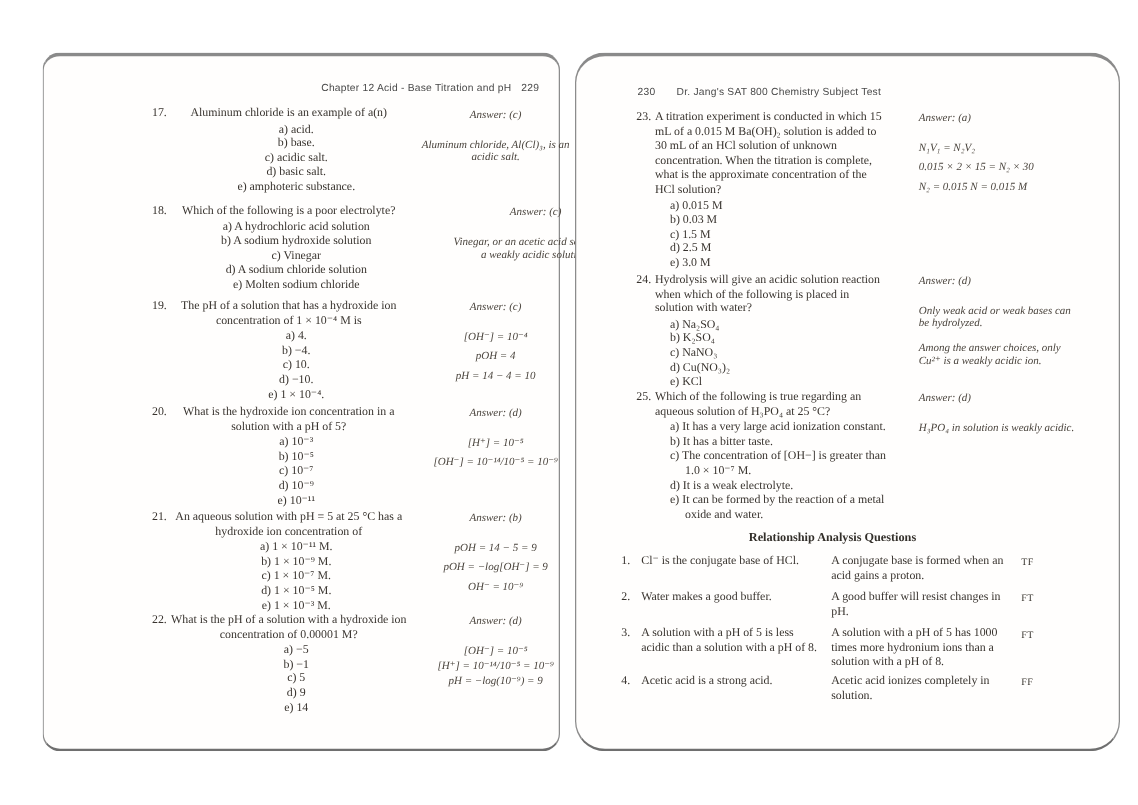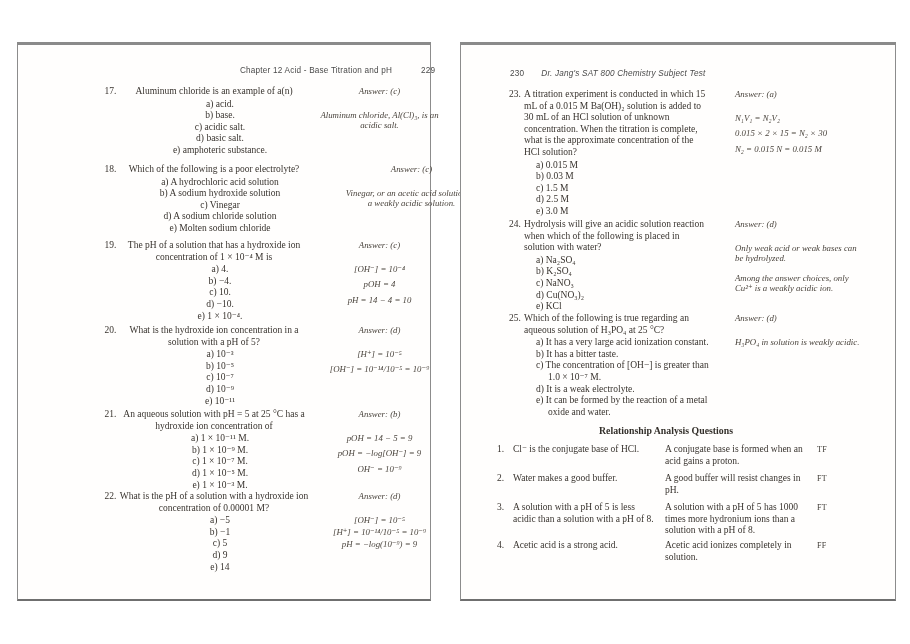--- a/index.html
+++ b/index.html
@@ -1,21 +1,21 @@
 <!DOCTYPE html>
 <html><head>
 <meta charset="utf-8">
 <style>
   html,body{margin:0;padding:0;background:#ffffff;}
   .stage{position:relative;width:910px;height:644px;background:#ffffff;overflow:hidden;
          font-family:"Liberation Serif","DejaVu Serif",serif;color:#38332e;}
   .page{position:absolute;top:42px;height:559px;background:#fffefd;box-sizing:border-box;
         border:1.5px solid #8c8c8c;border-top:3px solid #8a8a8a;border-bottom:2px solid #6f6f6f;}
-  .page-left{left:17px;width:414px;}
-  .page-right{left:460px;width:436px;}
+  .page-left{left:34px;width:414px;border-radius:14px;}
+  .page-right{left:460px;width:436px;border-radius:24px;}
 
   .running-head{position:absolute;display:flex;align-items:baseline;
                 font-family:"Liberation Sans","DejaVu Sans",sans-serif;
                 font-size:8.2px;color:#4a4a4a;letter-spacing:.2px;white-space:nowrap;}
 
   .q{position:absolute;display:flex;align-items:flex-start;}
   .page-left .q{left:85px;text-align:center;}
   .page-right .q{left:48px;gap:16px;}
   .q-body{flex:none;font-size:9.5px;line-height:11.6px;}
   .page-left .q-body{width:207px;}
@@ -43,21 +43,21 @@
 </style>
 </head>
 <body>
 
 <div class="stage">
 
   <div class="page page-left">
 
     <div class="running-head" style="top:21px;left:222px;">
       <span>Chapter 12   Acid - Base Titration and pH</span>
-      <span style="margin-left:29px;">229</span>
+      <span style="margin-left:8px;">229</span>
     </div>
 
     <div class="q" style="top:41px;">
       <div class="q-body">
         <div class="q-head">
           <span class="q-num">17.</span>
           <span class="q-text">Aluminum chloride is an example of a(n)</span>
         </div>
         <div class="opts">
           <div class="opt">a) acid.</div>
@@ -179,21 +179,21 @@
         <div class="exp">pH = −log(10⁻⁹) = 9</div>
       </div>
     </div>
 
   </div>
 
   <div class="page page-right">
 
     <div class="running-head" style="top:24px;left:49px;">
       <span>230</span>
-      <span style="margin-left:17px;font-style:italic;">Dr. Jang's SAT 800 Chemistry Subject Test</span>
+      <span style="margin-left:17px;">Dr. Jang's SAT 800 Chemistry Subject Test</span>
     </div>
 
     <div class="q" style="top:44px;">
       <div class="q-body">
         <div class="q-head">
           <span class="q-num">23.</span>
           <span class="q-text">A titration experiment is conducted in which 15 mL of a 0.015 M Ba(OH)₂ solution is added to 30 mL of an HCl solution of unknown concentration. When the titration is complete, what is the approximate concentration of the HCl solution?</span>
         </div>
         <div class="opts">
           <div class="opt">a) 0.015 M</div>

